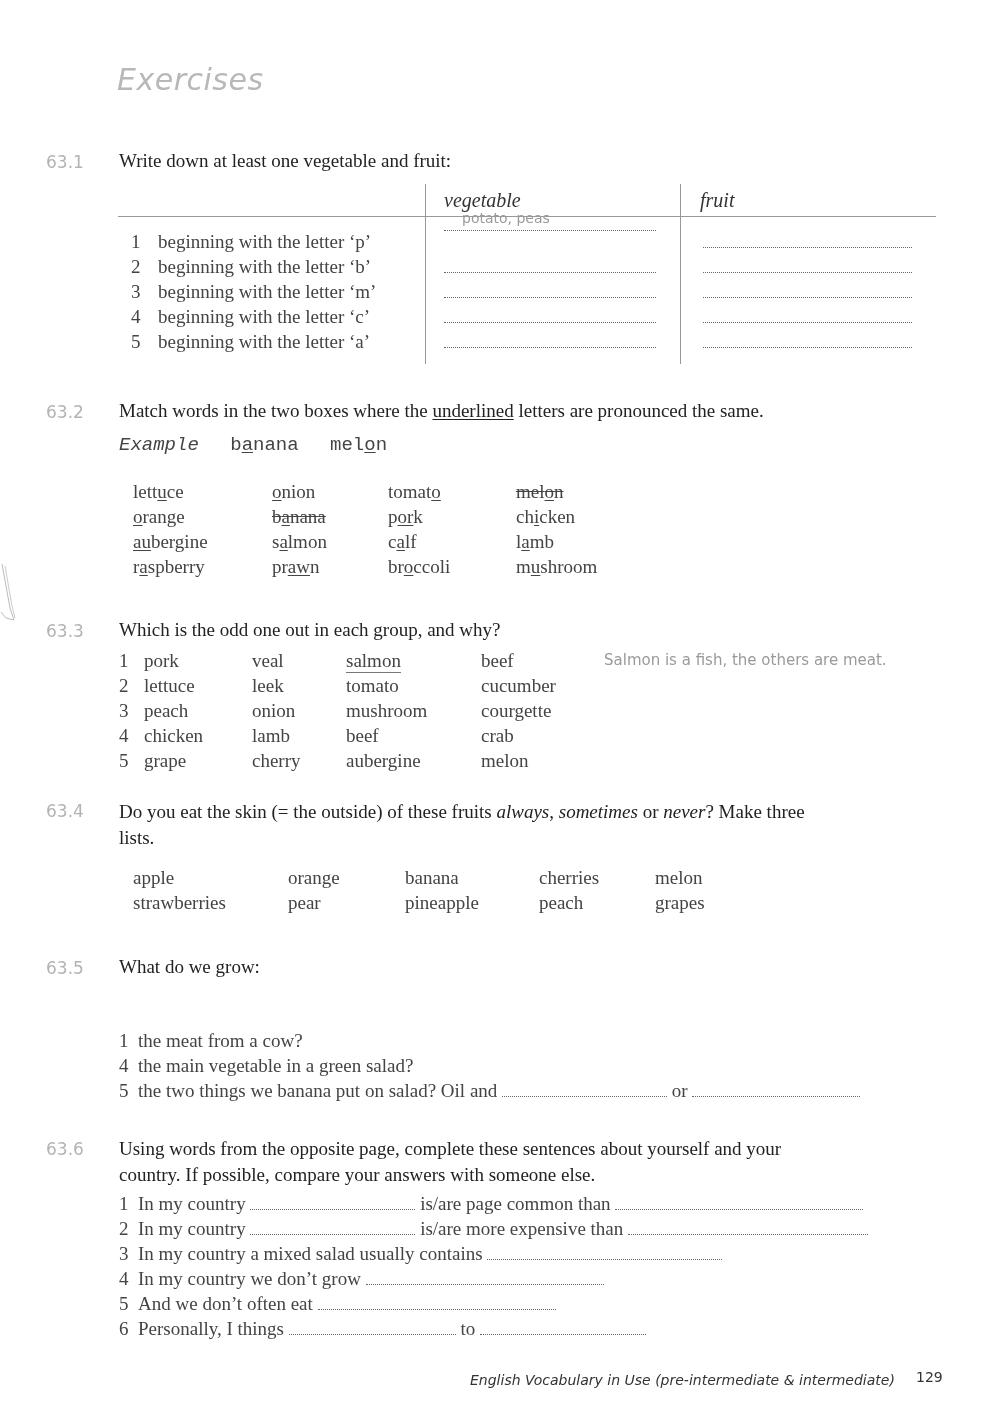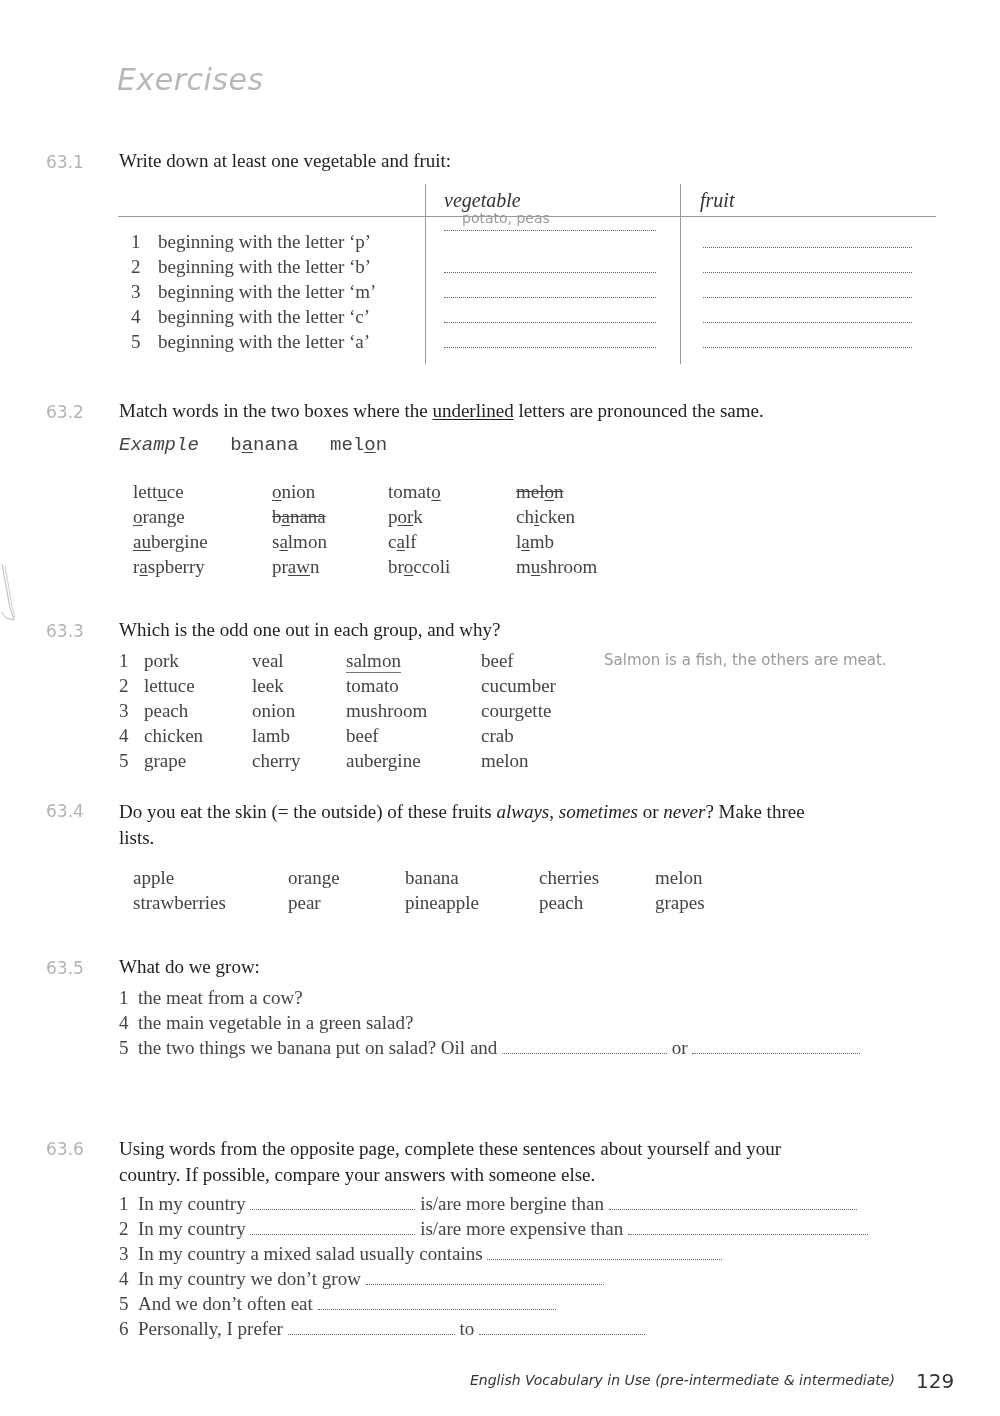--- a/index.html
+++ b/index.html
@@ -26,21 +26,21 @@
   .col { position: absolute; }
   .col div { height: 25px; font-size: 19px; color: #444; }
   .vline { position: absolute; width: 1px; background: #999; }
   .hline { position: absolute; height: 1px; background: #999; }
   .footer {
     position: absolute; left: 470px; top: 1372px;
     font-family: "DejaVu Sans", sans-serif; font-style: italic; font-size: 14px; color: #333;
   }
   .pagenum {
     position: absolute; left: 916px; top: 1369px;
-    font-family: "DejaVu Sans", sans-serif; font-size: 20px; color: #333;
+    font-family: "DejaVu Sans", sans-serif; font-size: 14px; color: #333;
   }
 </style>
 </head>
 <body>
 
 <div class="abs heading">Exercises</div>
 
 <div class="exnum" style="top:152px">63.1</div>
 <div class="instr" style="top:150px">Write down at least one vegetable and fruit:</div>
 
@@ -181,33 +181,33 @@
   <div>cherries</div>
   <div>peach</div>
 </div>
 <div class="col" style="left:655px; top:867px;">
   <div>melon</div>
   <div>grapes</div>
 </div>
 
 <div class="exnum" style="top:958px">63.5</div>
 <div class="instr" style="top:956px">What do we grow:</div>
-<div class="col" style="left:119px; top:987px;">
+<div class="col" style="left:119px; top:1030px;">
   <div><span>1</span>&nbsp;&nbsp;<span>the meat from a cow?</span></div>
   <div><span>4</span>&nbsp;&nbsp;<span>the main vegetable in a green salad?</span></div>
   <div style="white-space:nowrap;"><span>5</span>&nbsp;&nbsp;<span>the two things we banana put on salad? Oil and</span> <span class="dots" style="width:165px;"></span> <span>or</span> <span class="dots" style="width:168px;"></span></div>
 </div>
 
 <div class="exnum" style="top:1139px">63.6</div>
 <div class="instr" style="top:1136px; line-height:26px;">
   <span>Using words from the opposite page, complete these sentences about yourself and your</span><br><span>country. If possible, compare your answers with someone else.</span>
 </div>
 <div class="col" style="left:119px; top:1193px;">
-  <div style="white-space:nowrap;"><span>1</span>&nbsp;&nbsp;<span>In my country</span> <span class="dots" style="width:165px;"></span> <span>is/are more bergine than</span> <span class="dots" style="width:248px;"></span></div>
+  <div style="white-space:nowrap;"><span>1</span>&nbsp;&nbsp;<span>In my country</span> <span class="dots" style="width:165px;"></span> <span>is/are page common than</span> <span class="dots" style="width:248px;"></span></div>
   <div style="white-space:nowrap;"><span>2</span>&nbsp;&nbsp;<span>In my country</span> <span class="dots" style="width:165px;"></span> <span>is/are more expensive than</span> <span class="dots" style="width:240px;"></span></div>
   <div style="white-space:nowrap;"><span>3</span>&nbsp;&nbsp;<span>In my country a mixed salad usually contains</span> <span class="dots" style="width:235px;"></span></div>
   <div style="white-space:nowrap;"><span>4</span>&nbsp;&nbsp;<span>In my country we don’t grow</span> <span class="dots" style="width:238px;"></span></div>
   <div style="white-space:nowrap;"><span>5</span>&nbsp;&nbsp;<span>And we don’t often eat</span> <span class="dots" style="width:238px;"></span></div>
-  <div style="white-space:nowrap;"><span>6</span>&nbsp;&nbsp;<span>Personally, I prefer</span> <span class="dots" style="width:167px;"></span> <span>to</span> <span class="dots" style="width:166px;"></span></div>
+  <div style="white-space:nowrap;"><span>6</span>&nbsp;&nbsp;<span>Personally, I things</span> <span class="dots" style="width:167px;"></span> <span>to</span> <span class="dots" style="width:166px;"></span></div>
 </div>
 
 <div class="footer">English Vocabulary in Use (pre-intermediate &amp; intermediate)</div>
 <div class="pagenum">129</div>
 
 </body></html>

